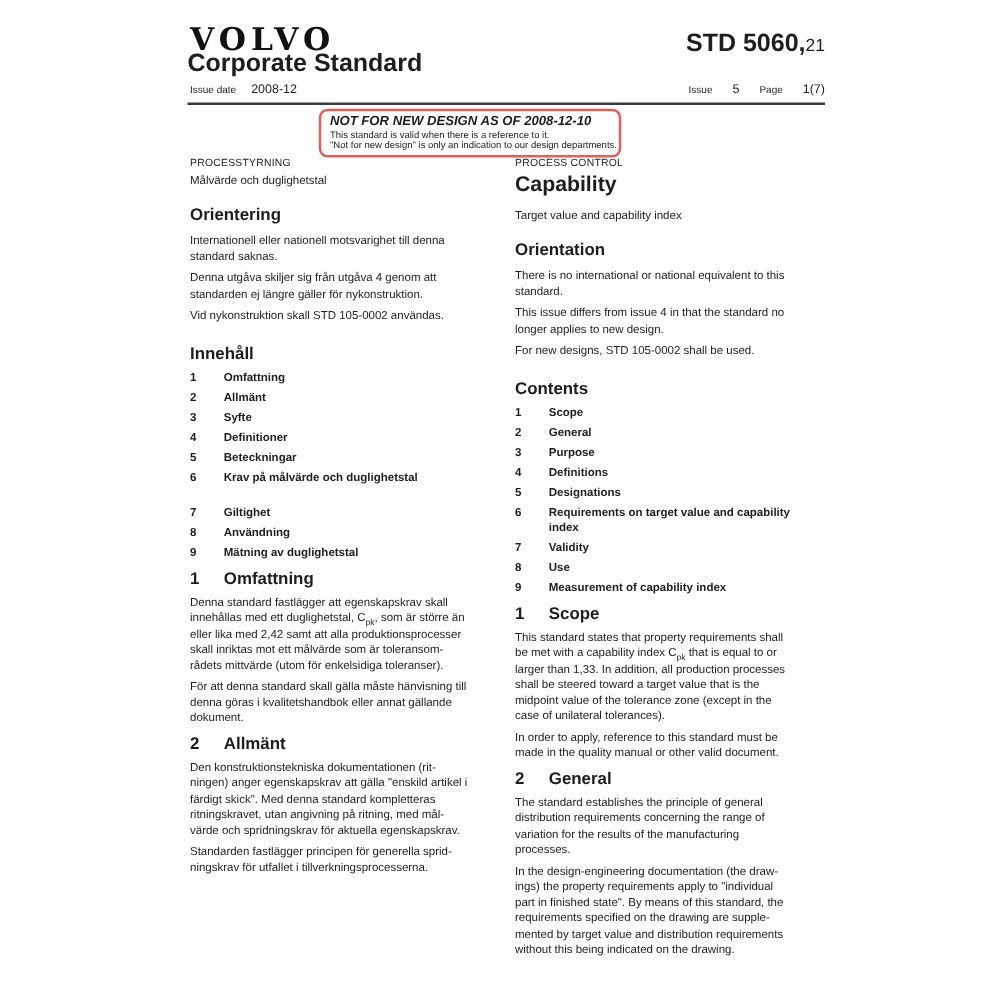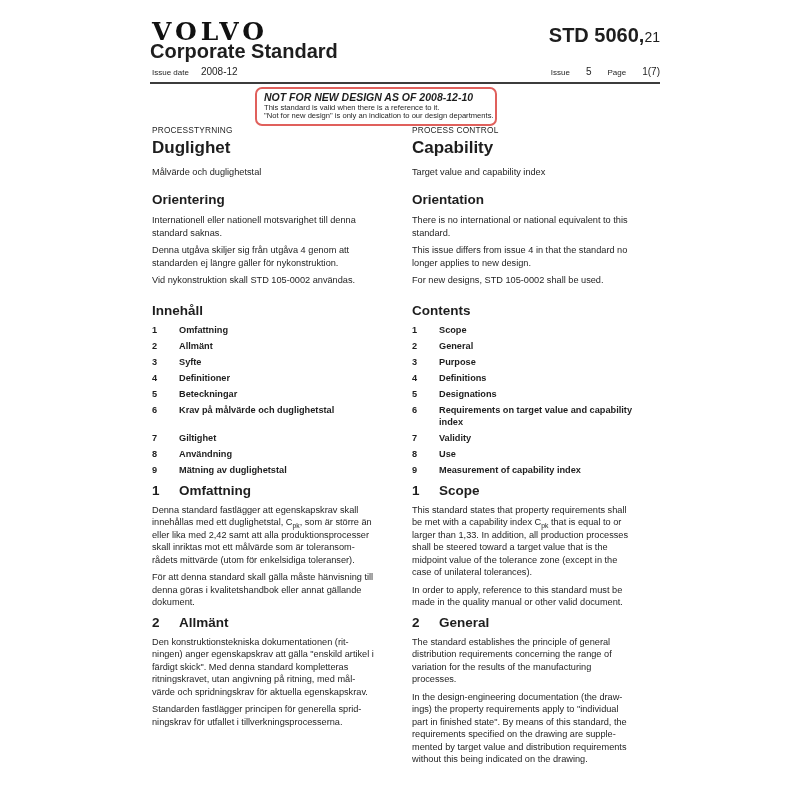--- a/index.html
+++ b/index.html
@@ -78,21 +78,20 @@
   <div class="notice">
     <div class="notice-title">NOT FOR NEW DESIGN AS OF 2008-12-10</div>
     <div class="notice-line">This standard is valid when there is a reference to it.</div>
     <div class="notice-line">"Not for new design" is only an indication to our design departments.</div>
   </div>
 
   <div class="columns">
 
     <section class="col col-left">
       <div class="kicker">PROCESSTYRNING</div>
-      <div class="col-title">Duglighet</div>
       <div class="col-subtitle">Målvärde och duglighetstal</div>
 
       <h2 class="h2">Orientering</h2>
       <p class="body">Internationell eller nationell motsvarighet till denna
 standard saknas.</p>
       <p class="body">Denna utgåva skiljer sig från utgåva 4 genom att
 standarden ej längre gäller för nykonstruktion.</p>
       <p class="body">Vid nykonstruktion skall STD 105-0002 användas.</p>
 
       <h2 class="h2 tight">Innehåll</h2>

